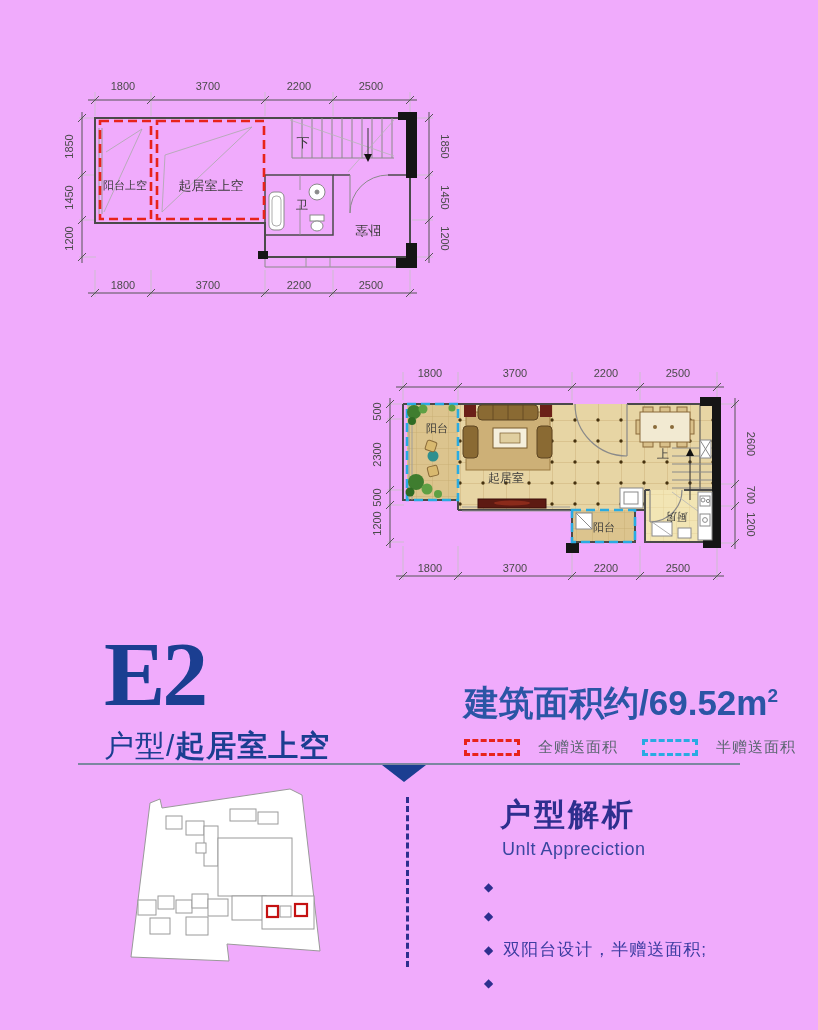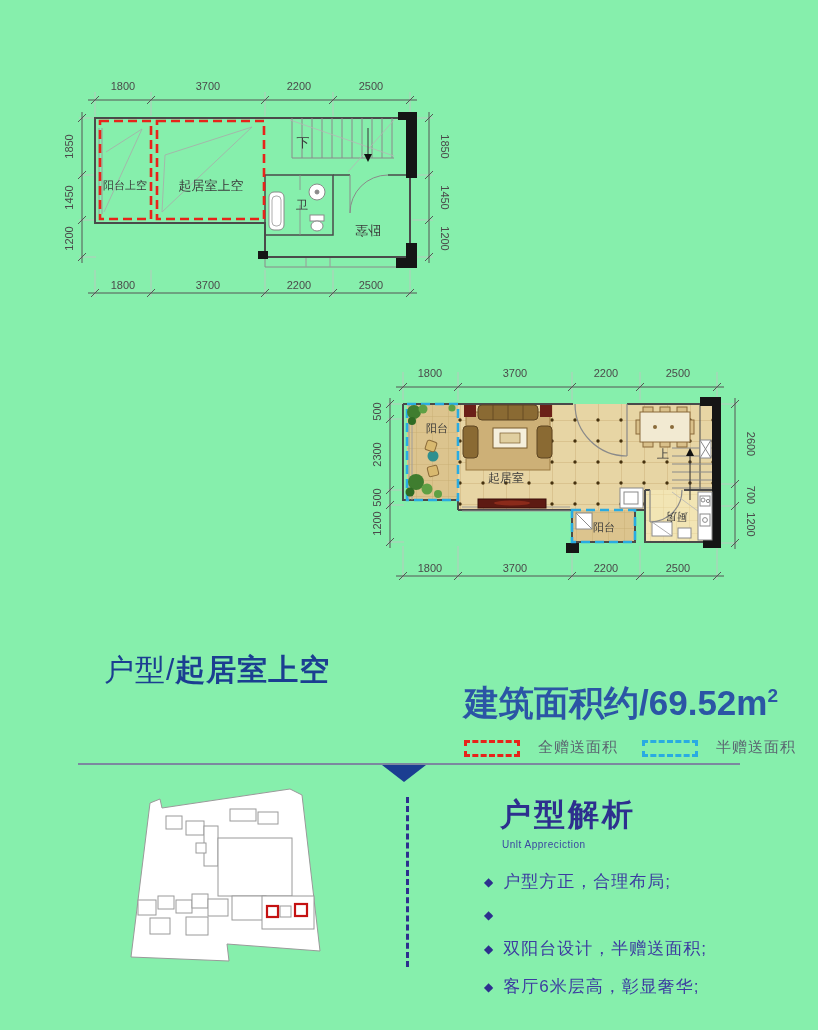--- a/index.html
+++ b/index.html
@@ -1,16 +1,16 @@
 <!DOCTYPE html>
 <html><head>
 <meta charset="utf-8">
 <style>
   html,body{margin:0;padding:0;background:#fff;}
-  .page{position:relative;width:818px;height:1030px;background:#86efac;overflow:hidden;
+  .page{position:relative;width:818px;height:1030px;background:#f0abfc;overflow:hidden;
         font-family:"Liberation Sans","DejaVu Sans",sans-serif;}
   svg.abs{position:absolute;}
   svg text{font-family:"Liberation Sans","DejaVu Sans",sans-serif;}
   .dim{font-size:11px;fill:#4a4a4a;}
   .room{font-size:12px;fill:#3a3a3a;}
   .room-sm{font-size:11px;fill:#3a3a3a;}
   .room-lg{font-size:13px;fill:#3a3a3a;}
 
   
   .title-block{position:absolute;left:104px;top:636px;color:#1b3e91;}
@@ -19,39 +19,39 @@
              font-size:92px;line-height:76px;letter-spacing:-3px;}
   .unit-label{font-size:47px;font-weight:bold;margin-left:16px;line-height:50px;letter-spacing:4px;}
   .subtitle{margin-top:14px;font-size:30px;letter-spacing:1px;}
   .subtitle .pre{font-weight:500;}
   .subtitle .emph{font-weight:bold;}
 
   
   .area-block{position:absolute;left:464px;top:680px;color:#2b55a5;}
   .area-text{font-size:35px;font-weight:bold;letter-spacing:0px;}
   .area-text sup{font-size:19px;}
-  .legend-row{display:flex;align-items:flex-end;margin-top:11px;}
+  .legend-row{display:flex;align-items:center;margin-top:11px;}
   .swatch{width:50px;height:11px;border-style:dashed;border-width:3px;margin-right:18px;}
   .swatch.red{border-color:#e8231a;}
   .swatch.blue{border-color:#29abe2;margin-left:24px;}
   .legend-label{font-size:15px;color:#5a6570;letter-spacing:1px;}
 
   .rule{position:absolute;left:78px;top:763px;width:662px;height:2px;background:#7c87a0;}
   .rule-arrow{position:absolute;left:382px;top:765px;width:0;height:0;
               border-left:22px solid transparent;border-right:22px solid transparent;
               border-top:17px solid #1b3e91;}
 
   .v-divider{position:absolute;left:406px;top:797px;height:170px;width:0;
              border-left:3px dashed #2d2f8e;}
 
   
   .analysis{position:absolute;left:472px;top:794px;width:340px;}
   .analysis-heading{font-family:"Liberation Serif","DejaVu Serif",serif;font-weight:bold;
                     font-size:31px;color:#2d2f8e;letter-spacing:3px;margin-left:28px;}
-  .analysis-sub{font-size:10px;color:#3a46a0;margin-left:30px;margin-top:3px;letter-spacing:.5px;}
+  .analysis-sub{font-size:18px;color:#3a46a0;margin-left:30px;margin-top:3px;letter-spacing:.5px;}
   .bullets{list-style:none;margin:20px 0 0 0;padding:0;}
   .bullets li{display:flex;align-items:center;margin-bottom:15px;}
   .bullet-icon{color:#2d2f8e;font-size:12px;margin:0 10px 0 12px;}
   .bullet-text{font-size:17px;color:#3c3ca0;letter-spacing:1px;}
 </style>
 </head>
 <body>
 
 <div class="page">
 
@@ -308,20 +308,21 @@
     </g>
 
     <text class="room-sm" x="437" y="432" text-anchor="middle">阳台</text>
     <text class="room" x="506" y="482" text-anchor="middle">起居室</text>
     <text class="room-sm" transform="translate(677,513) rotate(180)" text-anchor="middle">厨房</text>
     <text class="room-sm" x="604" y="531" text-anchor="middle">阳台</text>
   </svg>
 
   <div class="title-block">
     <div class="title-row">
+      <span class="unit-code">E2</span>
     </div>
     <div class="subtitle">
       <span class="pre">户型/</span><span class="emph">起居室上空</span>
     </div>
   </div>
 
   <div class="area-block">
     <div class="area-text"><span>建筑面积约/69.52m</span><sup>2</sup></div>
     <div class="legend-row">
       <span class="swatch red"></span>
@@ -364,29 +365,27 @@
   </svg>
 
   <div class="v-divider"></div>
 
   <div class="analysis">
     <div class="analysis-heading">户型解析</div>
     <div class="analysis-sub">Unlt Appreciction</div>
     <ul class="bullets">
       <li>
         <span class="bullet-icon">◆</span>
-        <span class="bullet-text">户型方正，合理布局;</span>
       </li>
       <li>
         <span class="bullet-icon">◆</span>
       </li>
       <li>
         <span class="bullet-icon">◆</span>
         <span class="bullet-text">双阳台设计，半赠送面积;</span>
       </li>
       <li>
         <span class="bullet-icon">◆</span>
-        <span class="bullet-text">客厅6米层高，彰显奢华;</span>
       </li>
     </ul>
   </div>
 
 </div>
 
 </body></html>

